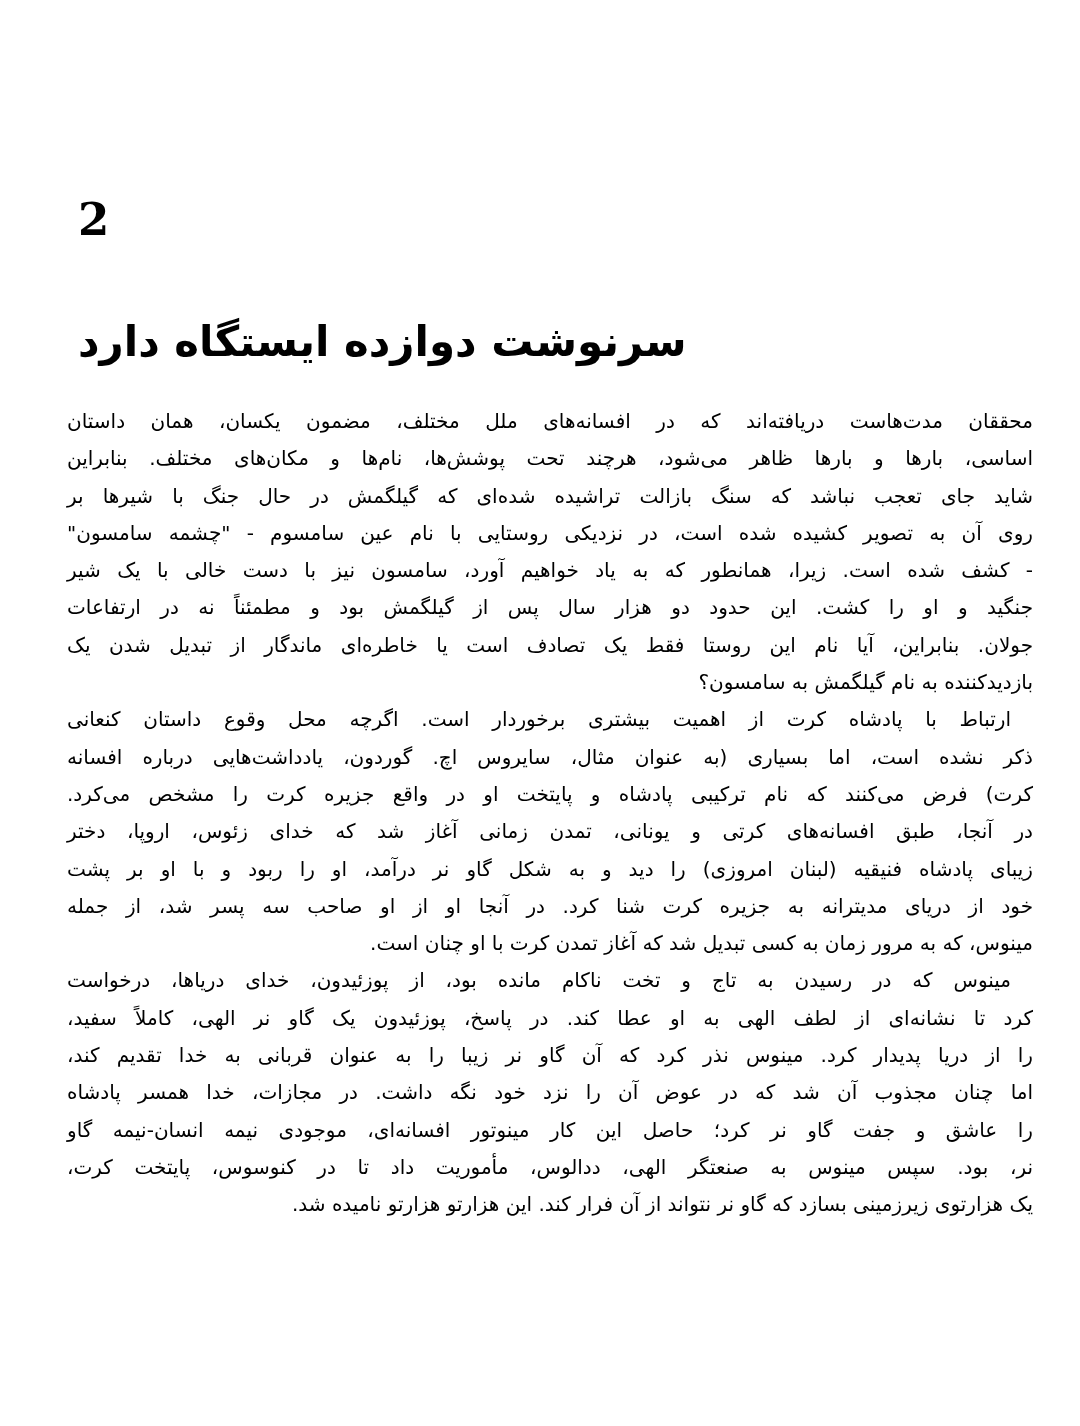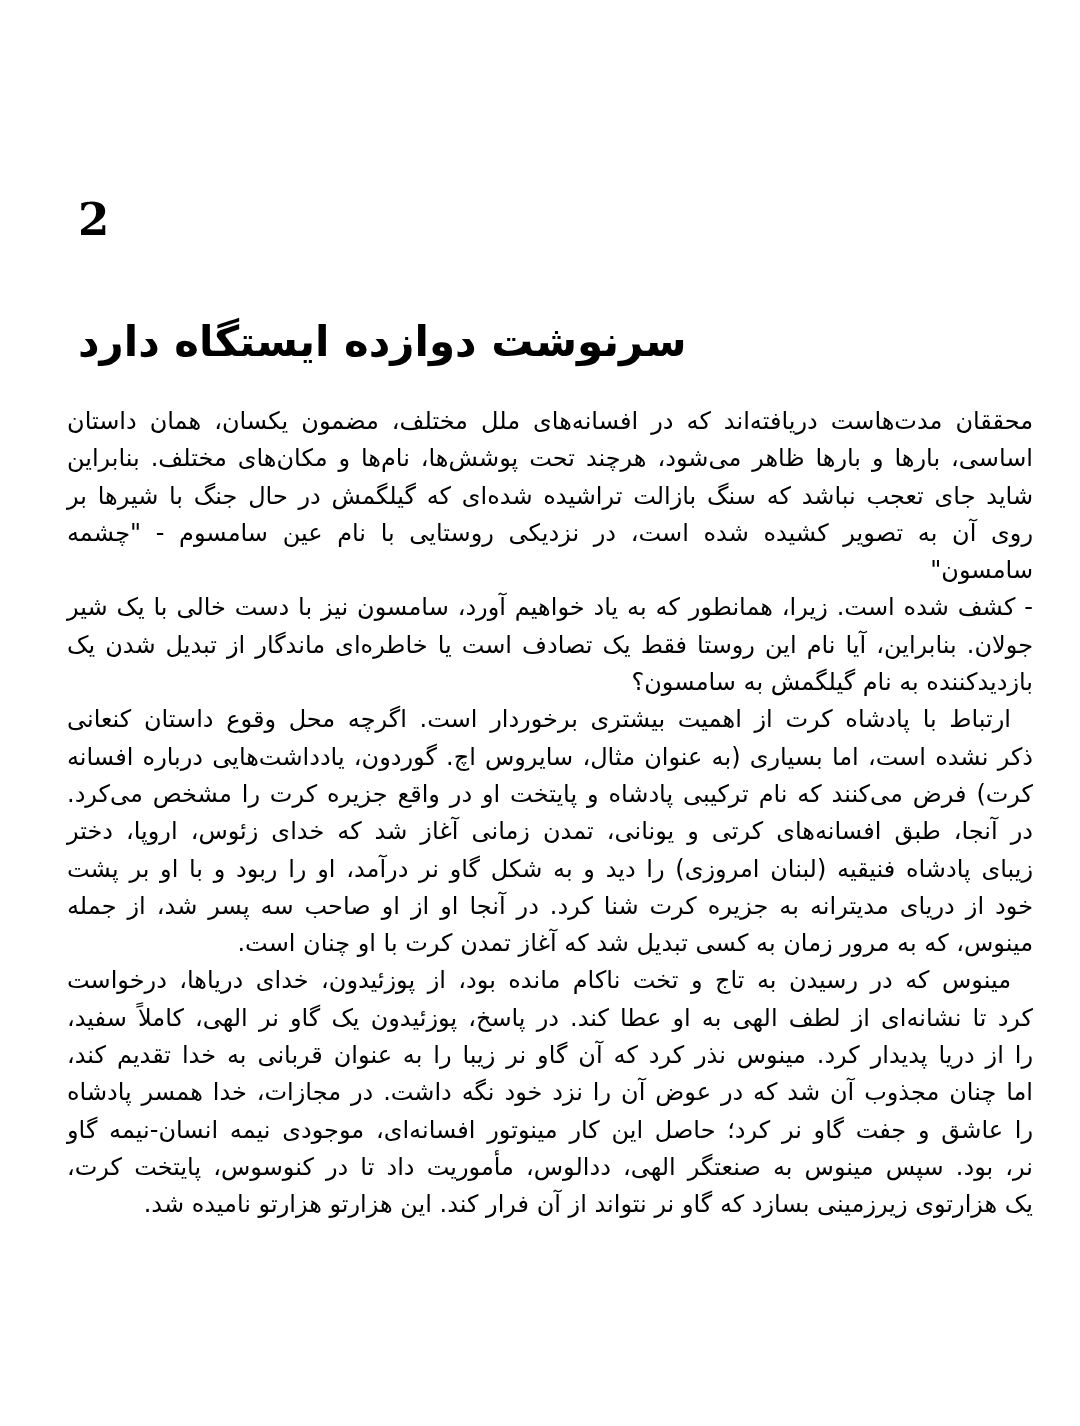--- a/index.html
+++ b/index.html
@@ -38,21 +38,21 @@
     color: #000000;
     white-space: nowrap;
     margin-top: 8px;
   }
   .body-text {
     position: absolute;
     left: 67px;
     right: 47px;
     top: 403px;
     direction: rtl;
-    font-size: 24px;
+    font-size: 20px;
     line-height: 37.3px;
     color: #000000;
   }
   .paragraph {
     margin: 0;
   }
   .line {
     text-align: justify;
     text-align-last: justify;
   }
@@ -73,20 +73,21 @@
 <div class="page">
   <div class="chapter-number">2</div>
   <div class="chapter-title">سرنوشت دوازده ایستگاه دارد</div>
   <div class="body-text" id="body-text">
       <div class="paragraph">
         <div class="line"><span class="seg">محققان مدت‌هاست دریافته‌اند که در افسانه‌های ملل مختلف، مضمون یکسان، همان داستان</span></div>
         <div class="line"><span class="seg">اساسی، بارها و بارها ظاهر می‌شود، هرچند تحت پوشش‌ها، نام‌ها و مکان‌های مختلف. بنابراین</span></div>
         <div class="line"><span class="seg">شاید جای تعجب نباشد که سنگ بازالت تراشیده شده‌ای که گیلگمش در حال جنگ با شیرها بر</span></div>
         <div class="line"><span class="seg">روی آن به تصویر کشیده شده است، در نزدیکی روستایی با نام عین سامسوم - "چشمه سامسون"</span></div>
         <div class="line"><span class="seg">- کشف شده است. زیرا، همانطور که به یاد خواهیم آورد، سامسون نیز با دست خالی با یک شیر</span></div>
+        <div class="line"><span class="seg">جنگید و او را کشت. این حدود دو هزار سال پس از گیلگمش بود و مطمئناً نه در ارتفاعات</span></div>
         <div class="line"><span class="seg">جولان. بنابراین، آیا نام این روستا فقط یک تصادف است یا خاطره‌ای ماندگار از تبدیل شدن یک</span></div>
         <div class="line final"><span class="seg">بازدیدکننده به نام گیلگمش به سامسون؟</span></div>
       </div>
       <div class="paragraph">
         <div class="line indent"><span class="seg">ارتباط با پادشاه کرت از اهمیت بیشتری برخوردار است. اگرچه محل وقوع داستان کنعانی</span></div>
         <div class="line"><span class="seg">ذکر نشده است، اما بسیاری (به عنوان مثال، سایروس اچ. گوردون، </span><span class="seg italic">یادداشت‌هایی درباره افسانه</span></div>
         <div class="line"><span class="seg italic">کرت)</span><span class="seg"> فرض می‌کنند که نام ترکیبی پادشاه و پایتخت او در واقع جزیره کرت را مشخص می‌کرد.</span></div>
         <div class="line"><span class="seg">در آنجا، طبق افسانه‌های کرتی و یونانی، تمدن زمانی آغاز شد که خدای زئوس، اروپا، دختر</span></div>
         <div class="line"><span class="seg">زیبای پادشاه فنیقیه (لبنان امروزی) را دید و به شکل گاو نر درآمد، او را ربود و با او بر پشت</span></div>
         <div class="line"><span class="seg">خود از دریای مدیترانه به جزیره کرت شنا کرد. در آنجا او از او صاحب سه پسر شد، از جمله</span></div>

